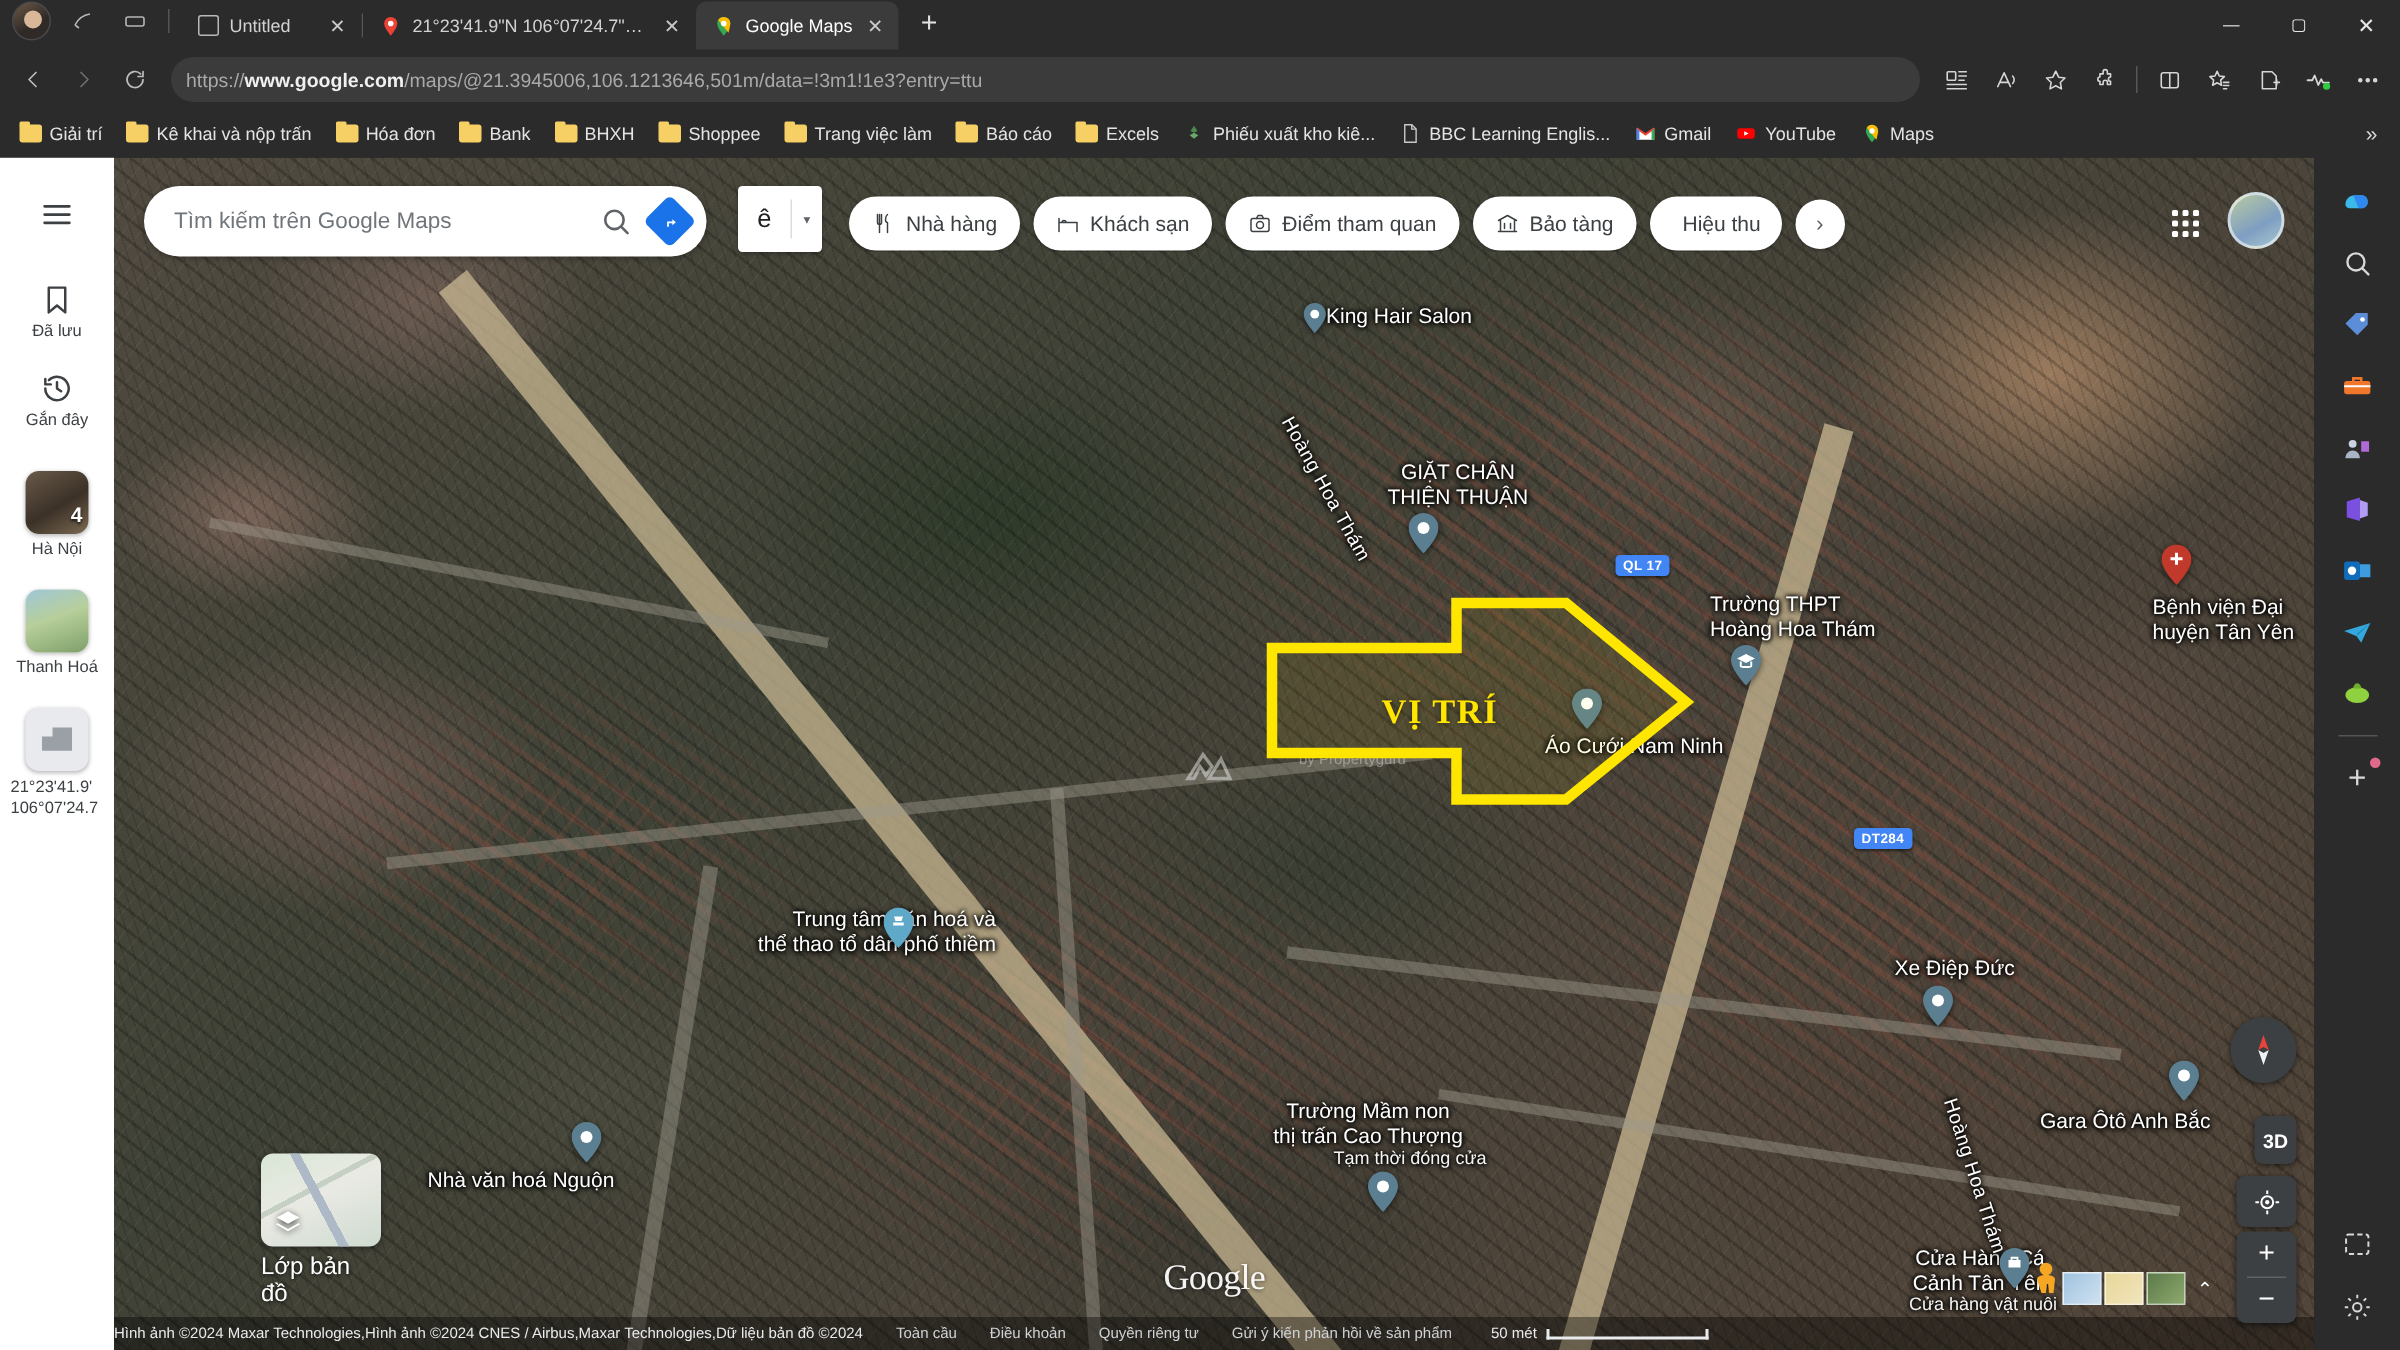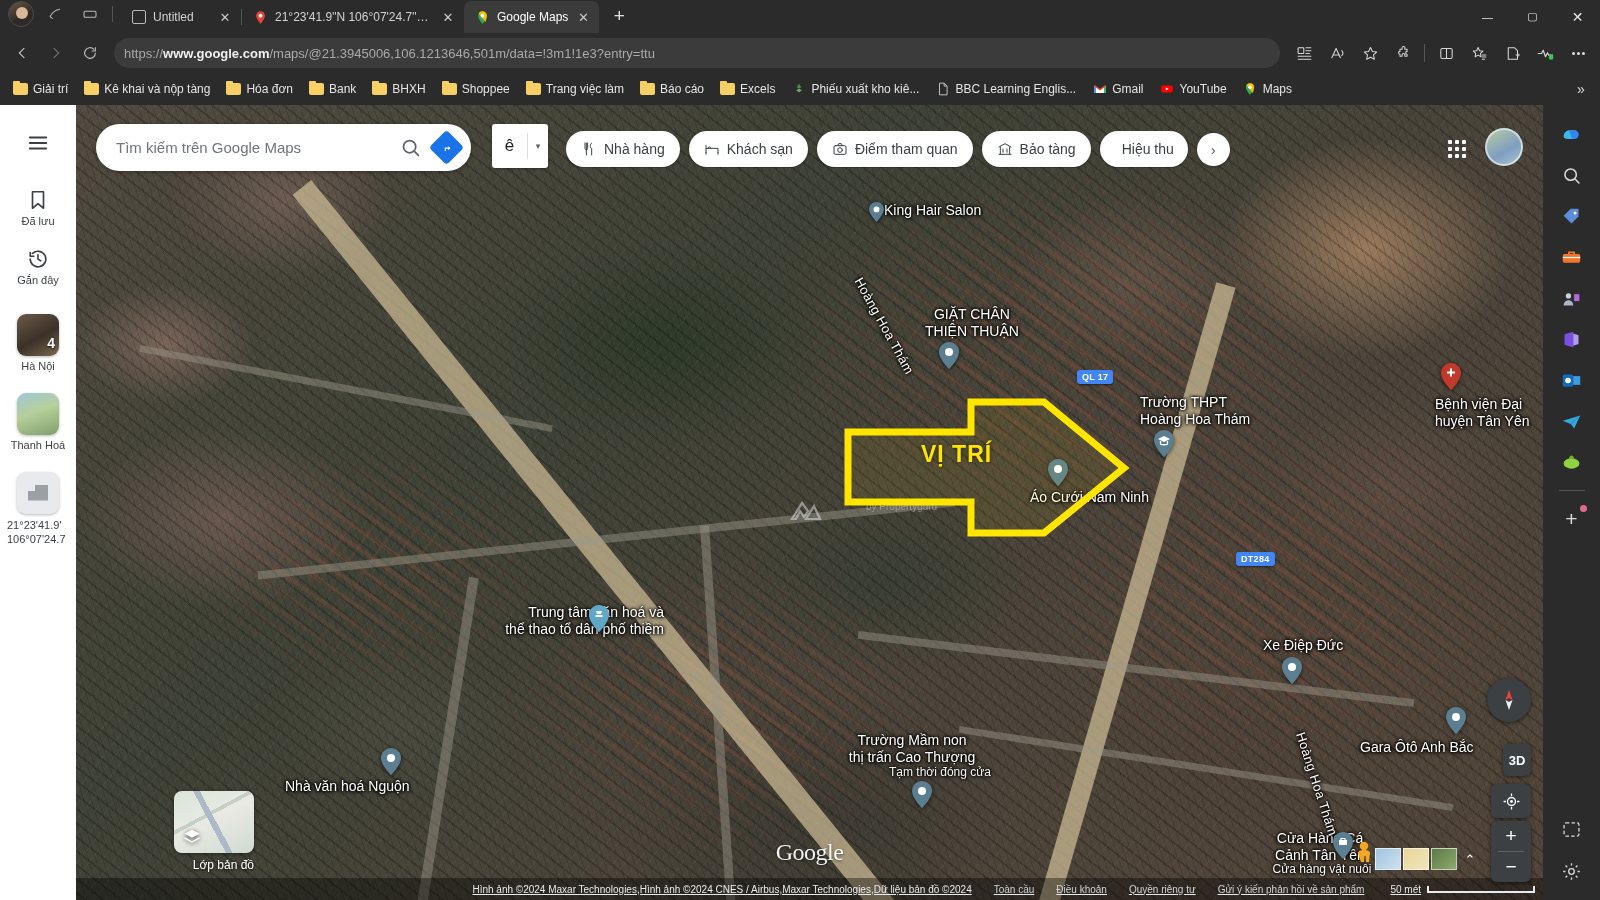--- a/index.html
+++ b/index.html
@@ -308,23 +308,23 @@
   .shield {
     position: absolute; background: #4285f4; color: #fff; font-size: 9px;
     font-weight: 700; padding: 2px 5px; border-radius: 3px; z-index: 13;
     box-shadow: 0 1px 2px rgba(0,0,0,.5); letter-spacing: .3px;
   }
 
   
   .annot { position: absolute; left: 770px; top: 285px; width: 280px; height: 145px; z-index: 18; }
   .annot svg { width: 100%; height: 100%; overflow: visible; }
   .annot-text {
-    position: absolute; left: 845px; top: 336px; z-index: 19;
+    position: absolute; left: 845px; top: 357px; z-index: 19;
     color: #ffe600; font-size: 23px; font-weight: 700; letter-spacing: 1px;
-    text-shadow: 0 0 4px rgba(0,0,0,.55); font-family: Liberation Sans, sans-serif; text-align: center;
+    text-shadow: 0 0 4px rgba(0,0,0,.55); font-family: Liberation Serif, serif; text-align: center;
   }
   .watermark {
     position: absolute; left: 712px; top: 392px; z-index: 17;
     display: flex; flex-direction: column; gap: 2px; opacity: .5;
   }
   .watermark svg { width: 34px; height: 30px; }
   .wm-txt { font-size: 10px; color: #d8d8d8; margin-left: 38px; margin-top: -16px; }
 
   
   .layers {
@@ -340,21 +340,21 @@
     background-image:
       linear-gradient(62deg, transparent 46%, #aeb9c7 46%, #aeb9c7 52%, transparent 52%),
       linear-gradient(-28deg, transparent 58%, #c6cfc4 58%, #c6cfc4 62%, transparent 62%);
   }
   .layers-ico {
     position: absolute; left: 8px; bottom: 6px; width: 20px; height: 20px;
   }
   .layers-ico svg { width: 20px; height: 20px; fill: #fff;
                     filter: drop-shadow(0 1px 2px rgba(0,0,0,.7)); }
   .layers-lbl {
-    margin-top: 5px; text-align: right; font-size: 12px; color: #fff;
+    margin-top: 5px; text-align: left; font-size: 16px; color: #fff;
     text-shadow: 0 1px 3px rgba(0,0,0,.9);
   }
 
   
   .mapctl { position: absolute; right: 12px; z-index: 22; }
   .compass {
     bottom: 178px; width: 44px; height: 44px; border-radius: 50%;
     background: #3c4043; display: flex; align-items: center; justify-content: center;
     box-shadow: 0 1px 4px rgba(0,0,0,.55);
   }
@@ -386,22 +386,21 @@
     position: absolute; left: 50%; transform: translateX(-50%); bottom: 34px;
     font-size: 24px; color: #fff; z-index: 16; opacity: .94;
     text-shadow: 0 1px 3px rgba(0,0,0,.6); letter-spacing: -.5px;
     font-family: "Liberation Serif", serif;
   }
   .attrbar {
     position: absolute; left: 76px; right: 0; bottom: 0; height: 22px;
     display: flex; align-items: center; gap: 22px; padding: 0 8px 0 0;
     font-size: 10px; color: #e8eaed; z-index: 20;
     background: rgba(0,0,0,.38);
-    justify-content: flex-end;
-    text-decoration: underline;
+    justify-content: flex-start;
   }
   .attr-main { color: #e8eaed; }
   .attr-link { color: #cfd2d6; }
   .scale {
     display: flex; align-items: center; gap: 6px; margin-left: 4px; color: #e8eaed;
   }
   .scale-bar {
     width: 108px; height: 7px; border-left: 2px solid #e8eaed;
     border-right: 2px solid #e8eaed; border-bottom: 2px solid #e8eaed;
   }
@@ -577,21 +576,21 @@
     </div>
   </div>
 
   <div class="bookmarks">
     <div class="bm">
       <span class="bm-folder"></span>
       <span>Giải trí</span>
     </div>
     <div class="bm">
       <span class="bm-folder"></span>
-      <span>Kê khai và nộp tàng</span>
+      <span>Kê khai và nộp trấn</span>
     </div>
     <div class="bm">
       <span class="bm-folder"></span>
       <span>Hóa đơn</span>
     </div>
     <div class="bm">
       <span class="bm-folder"></span>
       <span>Bank</span>
     </div>
     <div class="bm">

